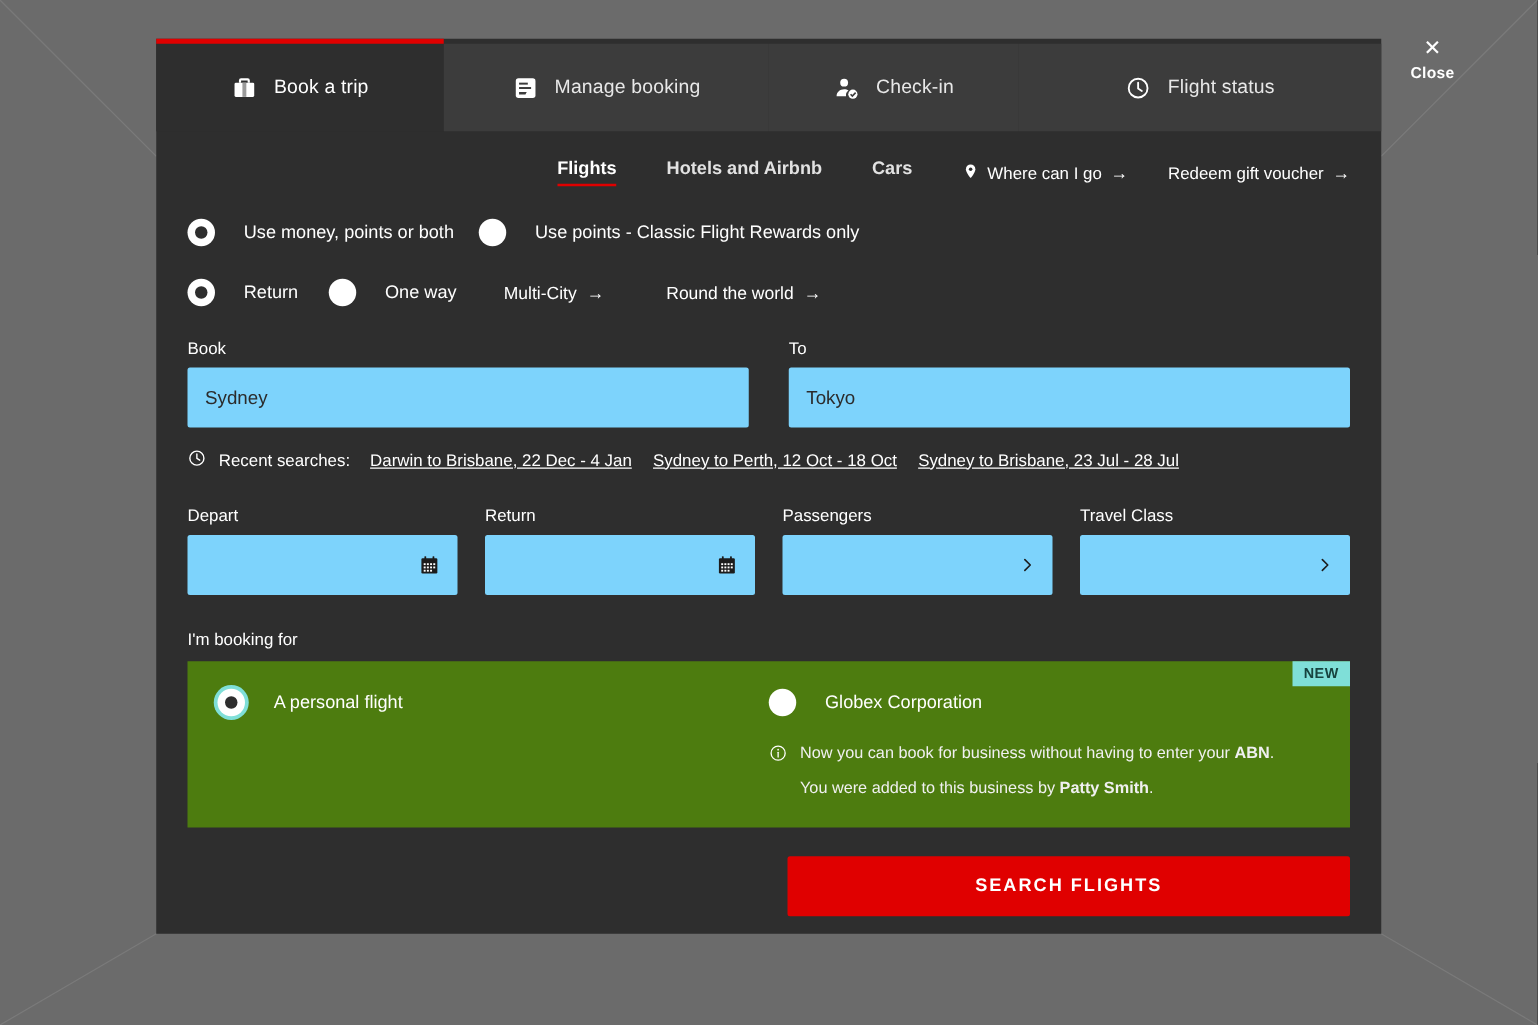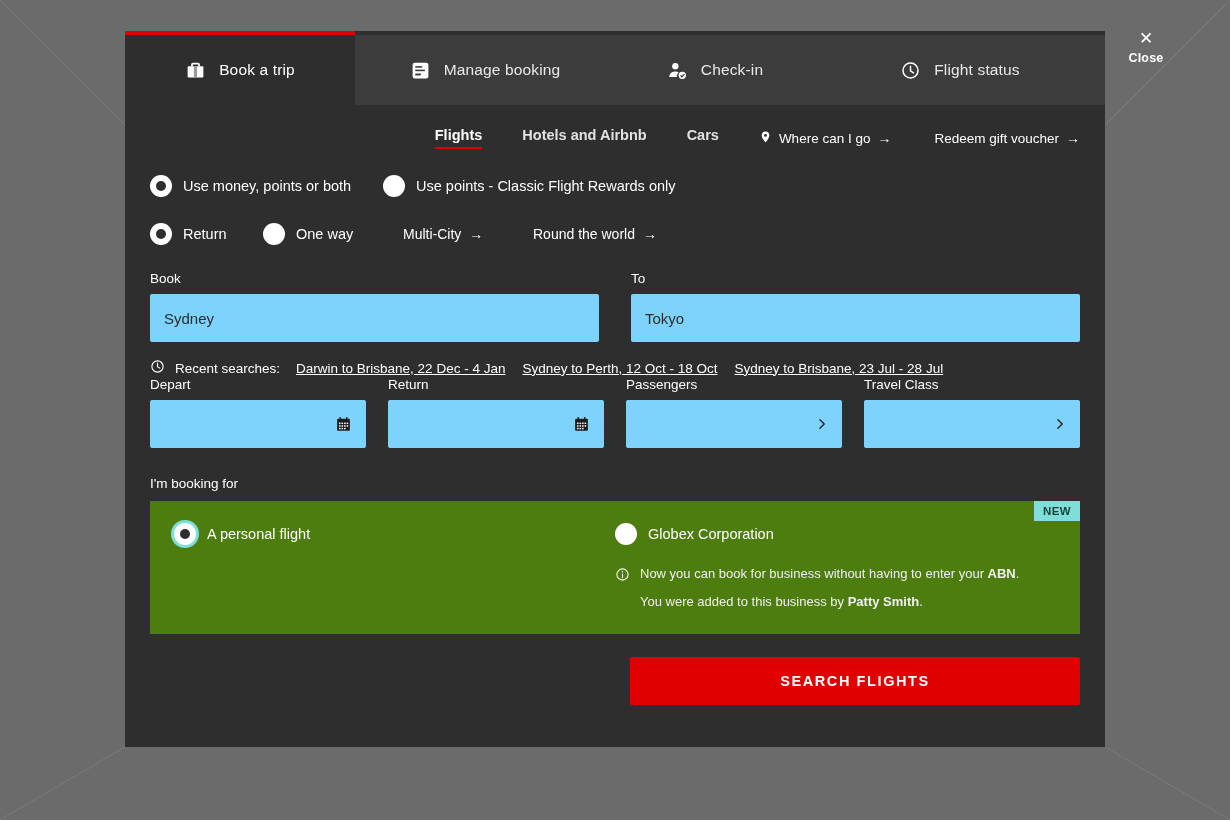--- a/index.html
+++ b/index.html
@@ -50,30 +50,30 @@
   .subtabs { display:flex; }
   .subtab {
     color:#e2e2e2; font-size:14.5px; font-weight:700; cursor:pointer;
     padding-bottom:6px; position:relative; margin-right:40px;
   }
   .subtab.active { color:#ffffff; }
   .subtab.active::after {
     content:""; position:absolute; left:0; right:0; bottom:0;
     height:2px; background:#e00000;
   }
-  .quick-links { display:flex; align-items:center; gap:43px; }
+  .quick-links { display:flex; align-items:center; gap:32px; }
   .qlink {
     display:flex; align-items:center; gap:7px; color:#ffffff;
     font-size:13.5px; cursor:pointer;
   }
   .qlink .arr { font-size:14px; }
 
   
   .radio-row { display:flex; align-items:center; }
-  .radio-opt { display:flex; align-items:center; gap:11px; cursor:pointer; }
+  .radio-opt { display:flex; align-items:center; gap:23px; cursor:pointer; }
   .radio {
     width:22px; height:22px; border-radius:50%; background:#ffffff;
     display:flex; align-items:center; justify-content:center; flex:0 0 auto;
   }
   .radio .dot { width:10px; height:10px; border-radius:50%; background:#2e2e2e; }
   .radio.teal { box-shadow:0 0 0 3px #7fdfd8; }
   .radio-lbl { color:#ffffff; font-size:14.5px; }
 
   .pay-row { margin-top:26px; }
   .pay-row .radio-opt:first-child { width:233px; }
@@ -99,21 +99,21 @@
 
   .recent {
     display:flex; align-items:center; gap:10px; margin-top:17px;
     color:#ffffff; font-size:13.5px; flex-wrap:wrap;
   }
   .recent-lbl { margin-right:6px; }
   .recent-item {
     text-decoration:underline; cursor:pointer; margin-right:7px; font-size:13.5px;
   }
 
-  .fields-4 { display:flex; gap:22px; }
+  .fields-4 { display:flex; gap:22px; margin-top:28px; }
   .fields-4 .fld { flex:1; }
 
   
   .bf-lbl { color:#ffffff; font-size:13.5px; margin-top:28px; }
   .bf-panel {
     background:#4d7c0f; margin-top:10px; padding:22px 24px 20px 24px;
     position:relative; display:flex;
   }
   .bf-col { width:50%; }
   .bf-badge {

